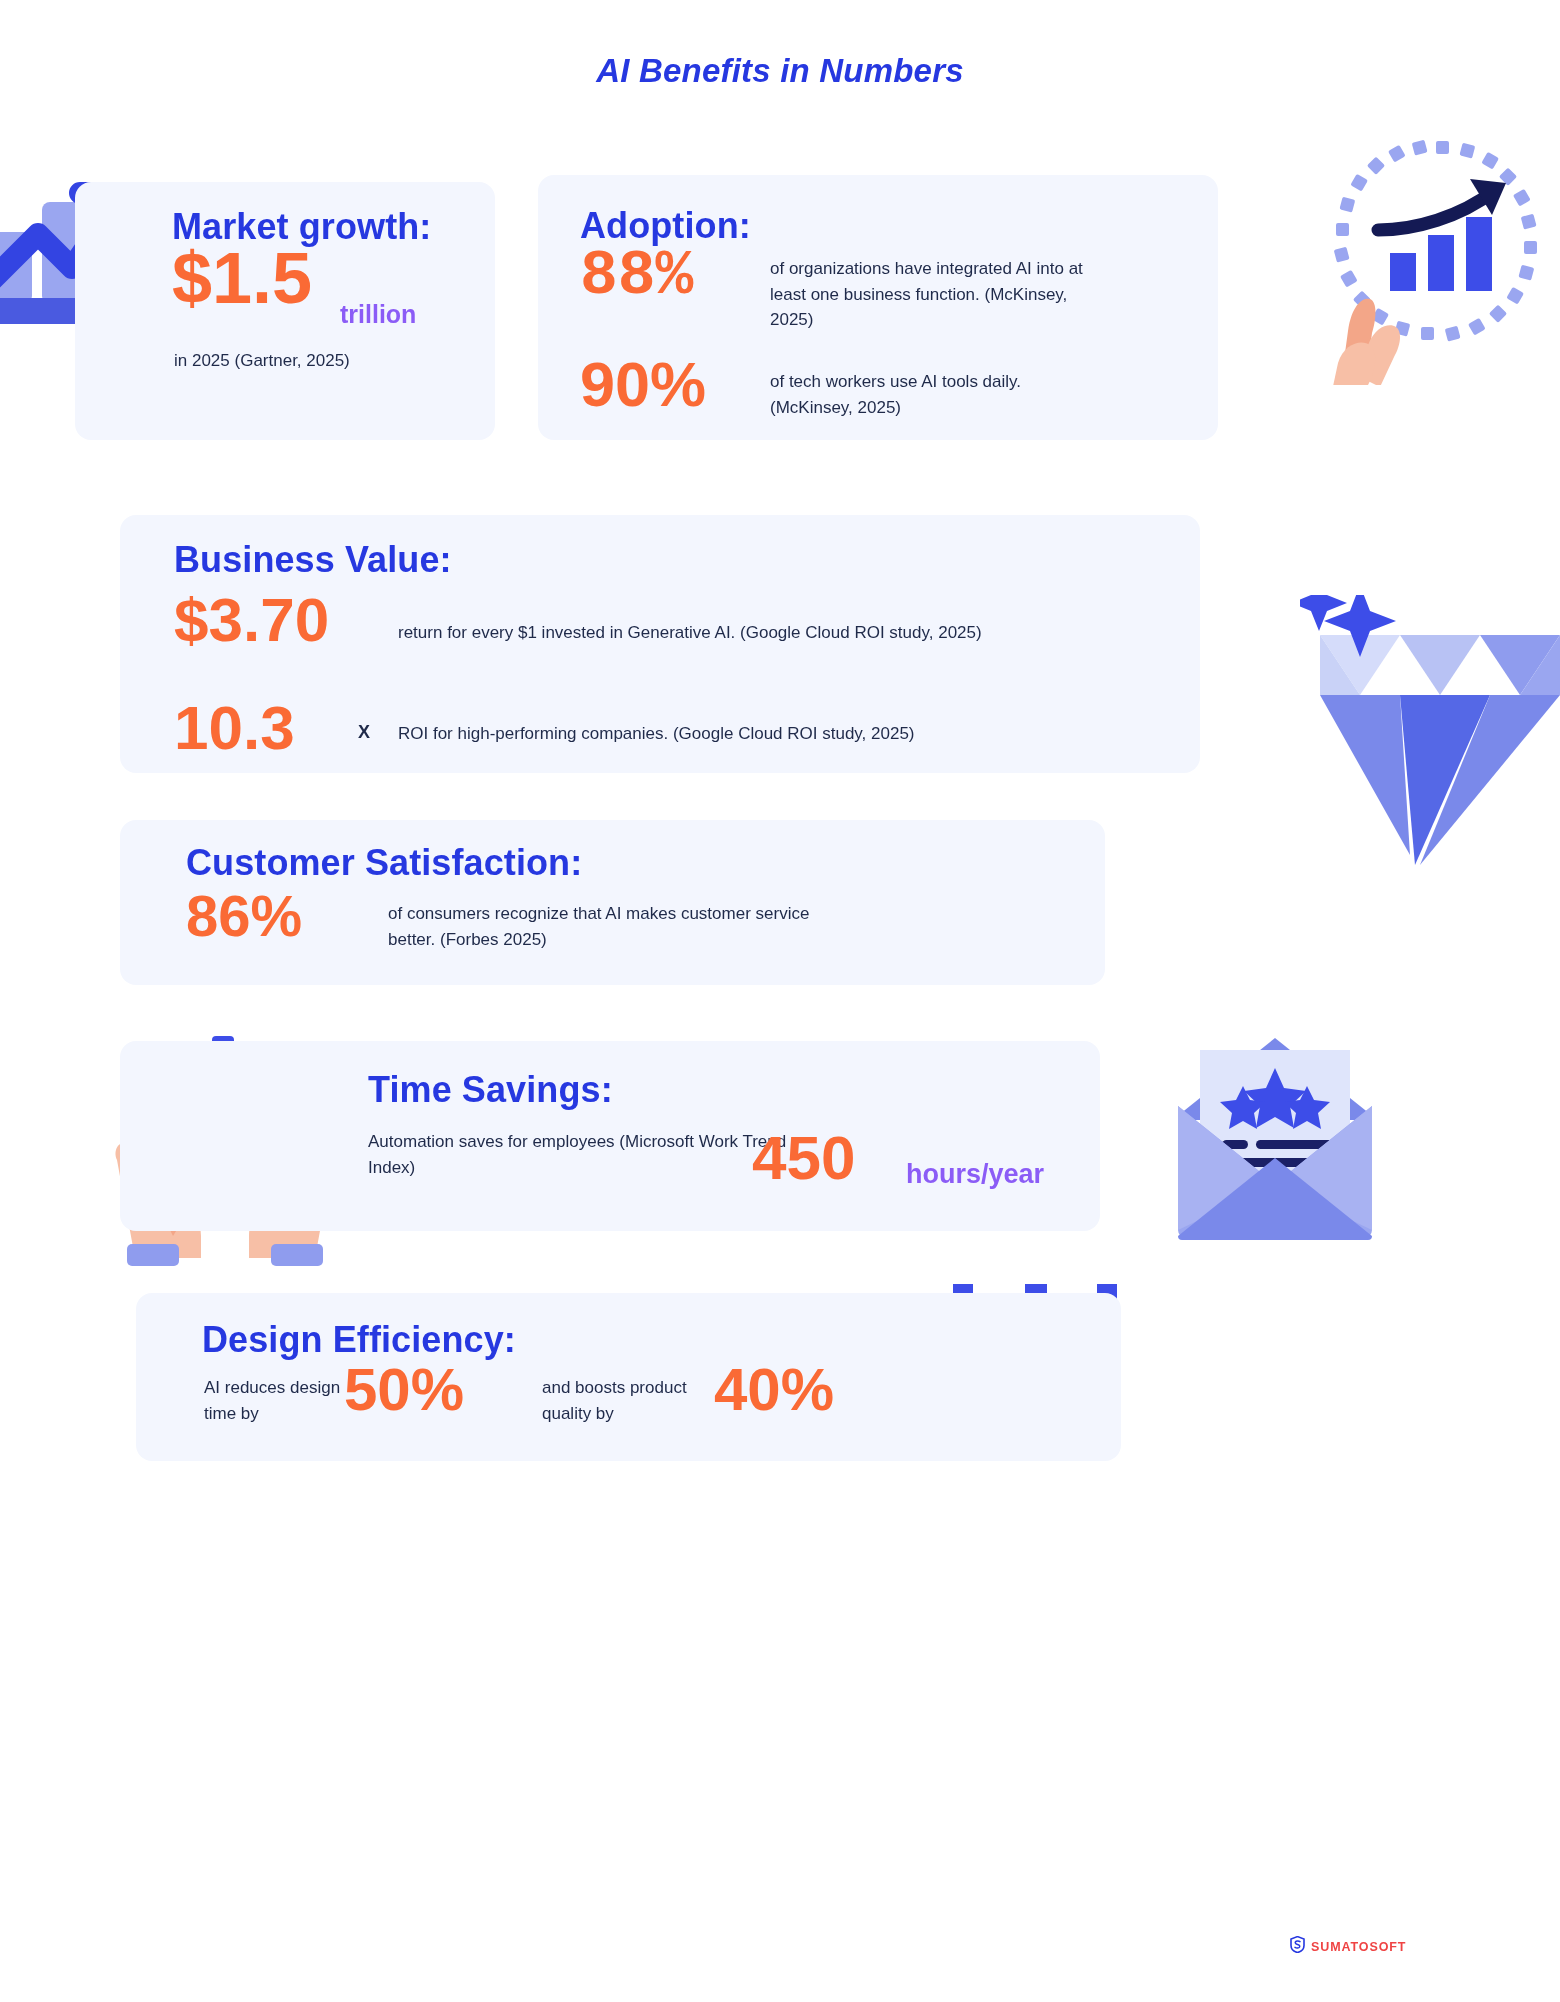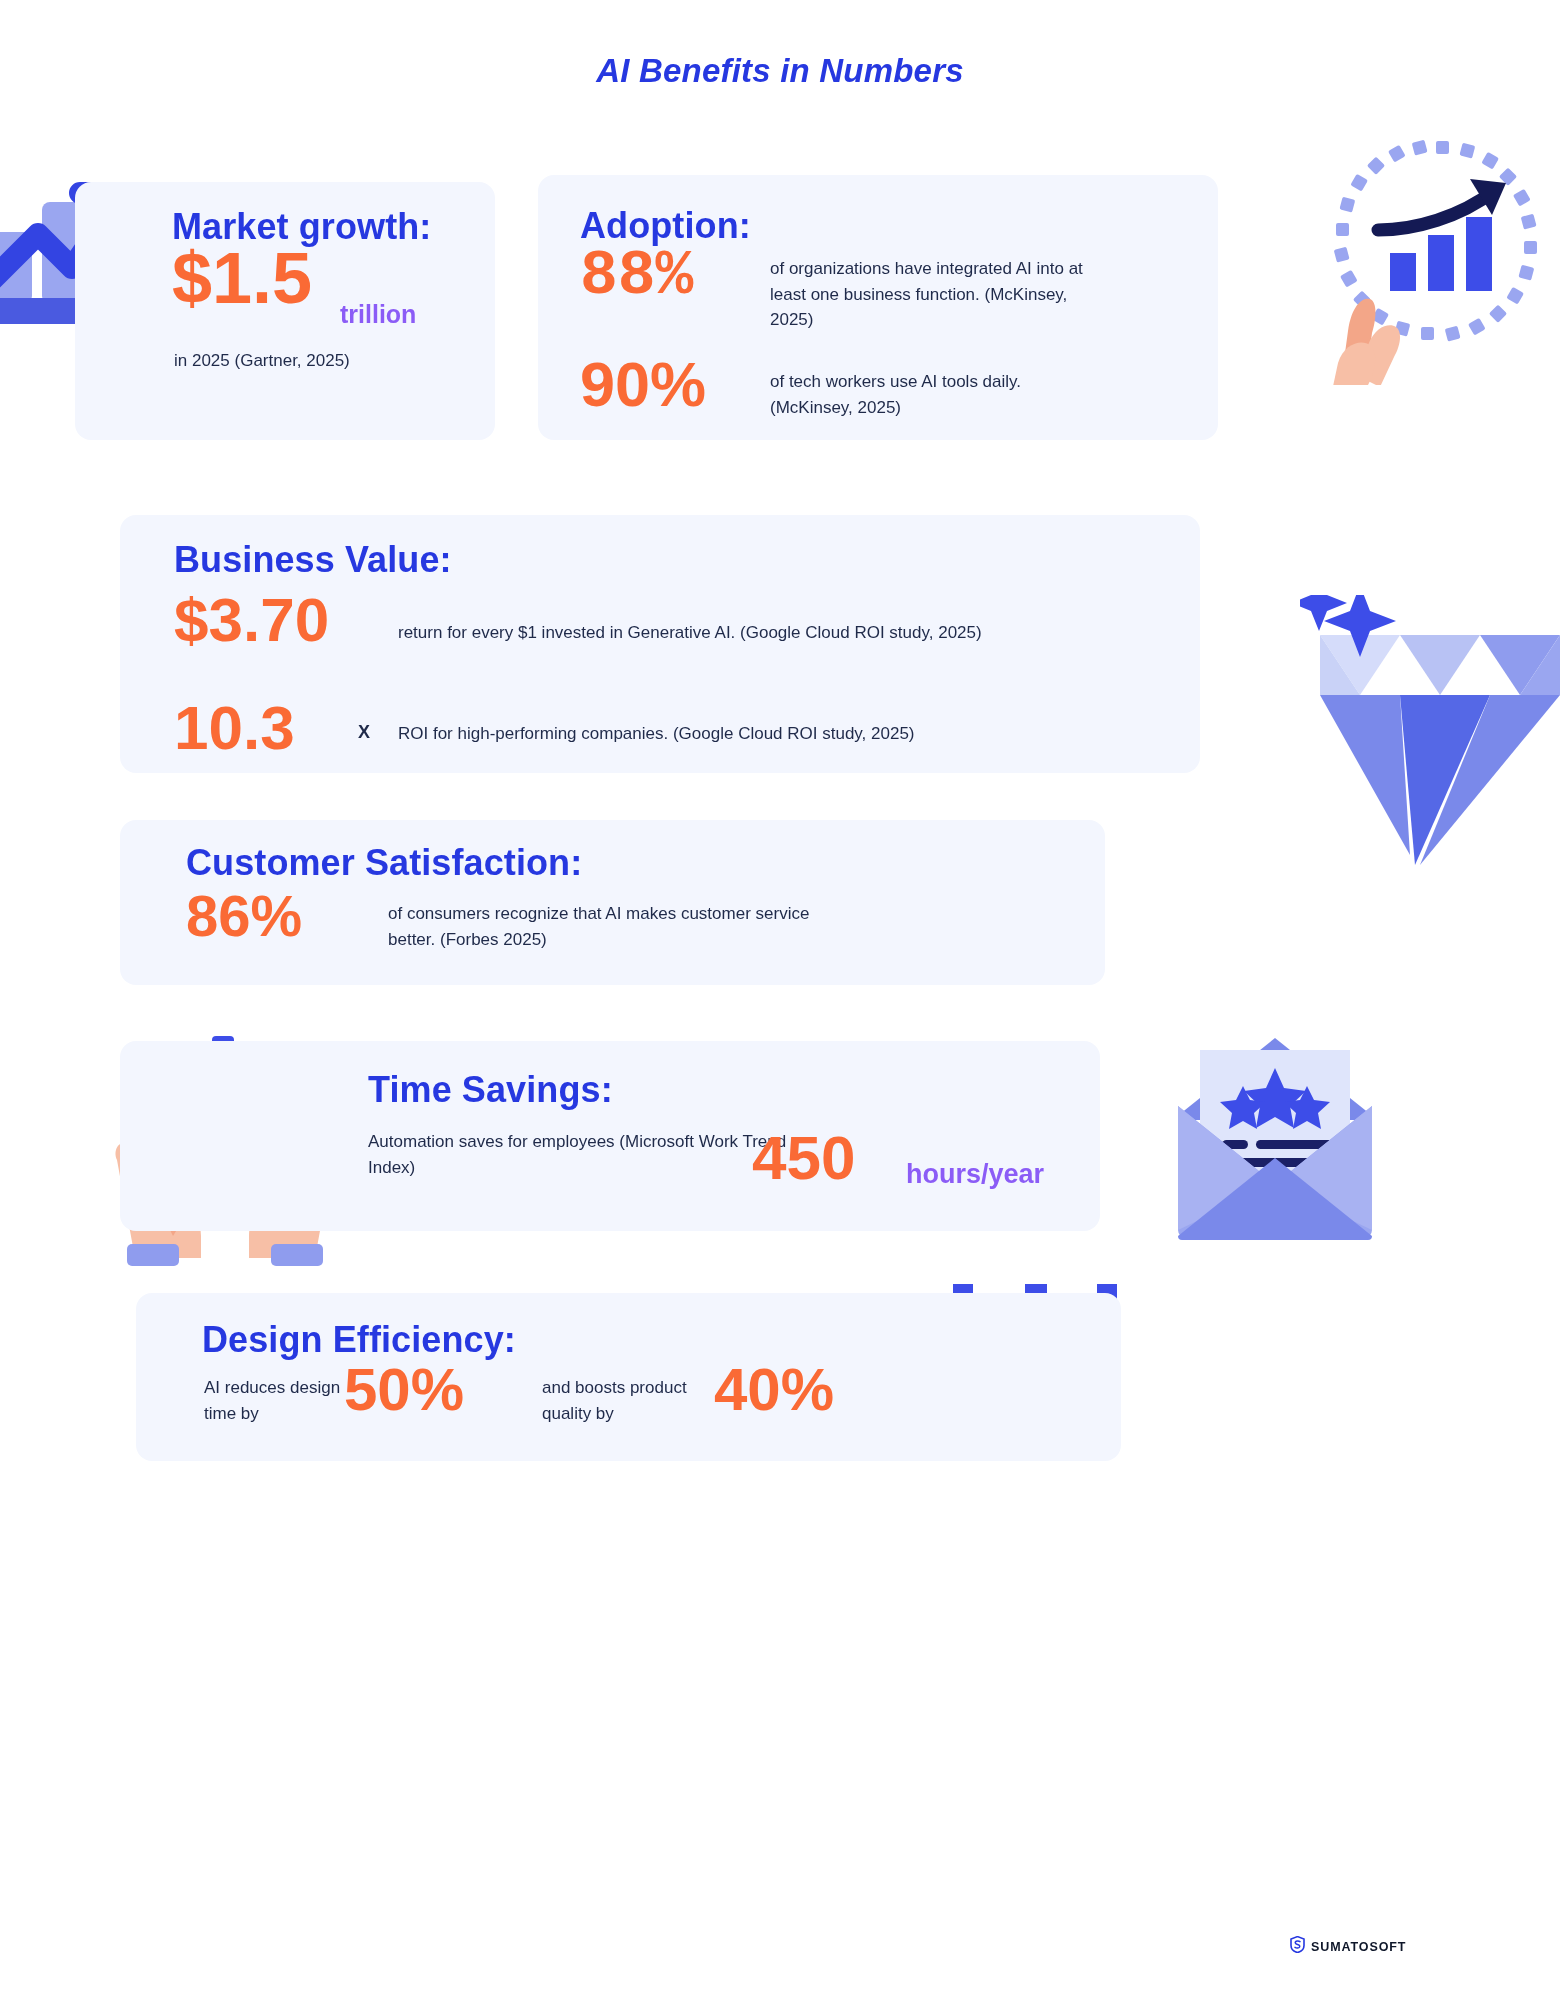--- a/index.html
+++ b/index.html
@@ -135,21 +135,21 @@
   
   .footer-logo {
     position: absolute;
     left: 1290px;
     top: 1936px;
     display: flex;
     align-items: center;
     gap: 6px;
   }
   .footer-logo .logo-text {
-    color: #0f172a;
+    color: #ef4444;
     font-size: 12.5px;
     font-weight: bold;
     letter-spacing: 0.9px;
   }
 </style>
 </head>
 <body>
 
 <div class="page">
 

